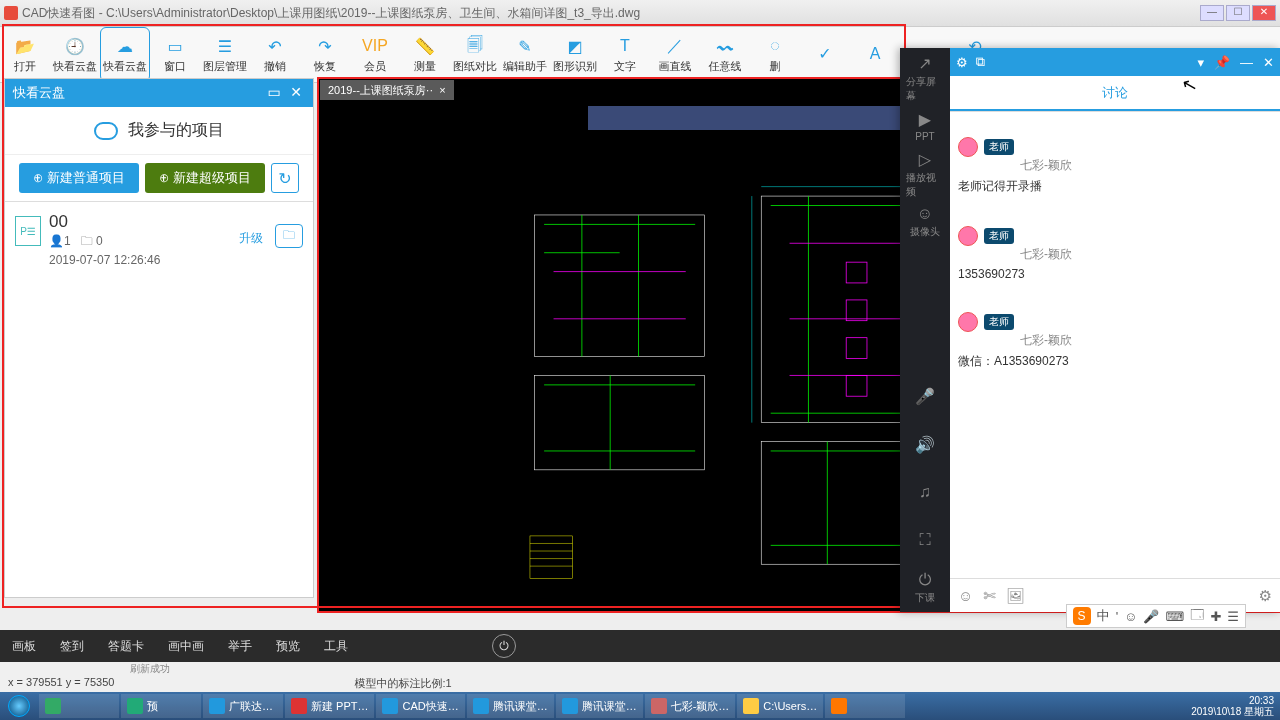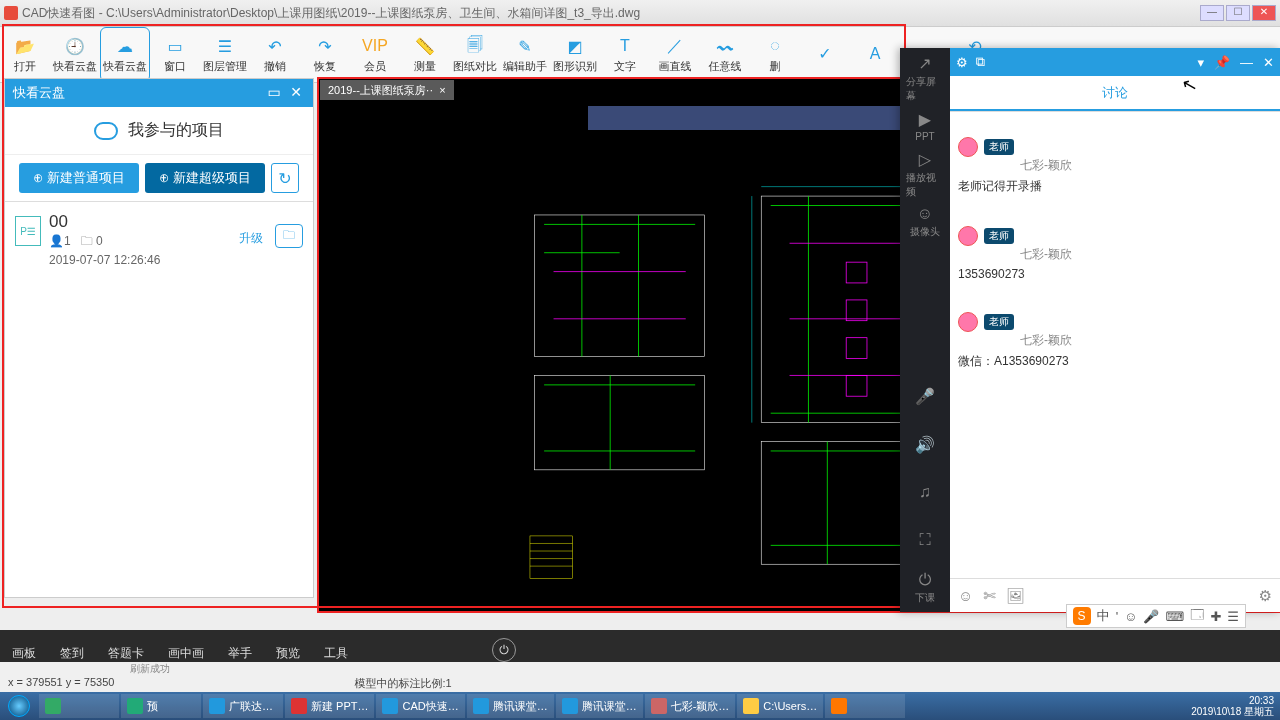--- a/index.html
+++ b/index.html
@@ -18,21 +18,21 @@
 .ribbon .btn.vip .ri { color: #f5a623; }
 
 .cloudpanel { position: absolute; left: 4px; top: 78px; width: 310px; height: 520px; background: #fff; border: 1px solid #ccc; }
 .cloudhdr { height: 28px; background: #269de0; color: #fff; display: flex; align-items: center; padding: 0 8px; font-size: 13px; }
 .cloudhdr .sp { margin-left: auto; display: flex; gap: 4px; }
 .cloudhdr .sp div { width: 18px; height: 18px; cursor: pointer; text-align: center; font-size: 14px; }
 .projtitle { display: flex; align-items: center; justify-content: center; height: 48px; font-size: 16px; color: #333; gap: 10px; border-bottom: 1px solid #eee; }
 .projtitle .cicon { width: 24px; height: 18px; border: 2px solid #269de0; border-radius: 10px; position: relative; }
 .projbtns { display: flex; gap: 6px; padding: 8px; justify-content: center; }
 .projbtns .b1 { background: #269de0; color: #fff; padding: 6px 14px; border-radius: 3px; font-size: 13px; cursor: pointer; }
-.projbtns .b2 { background: #0369a1; color: #fff; padding: 6px 14px; border-radius: 3px; font-size: 13px; cursor: pointer; }
+.projbtns .b2 { background: #4d7c0f; color: #fff; padding: 6px 14px; border-radius: 3px; font-size: 13px; cursor: pointer; }
 .projbtns .b3 { width: 28px; background: #fff; border: 1px solid #269de0; color: #269de0; border-radius: 3px; display: flex; align-items: center; justify-content: center; cursor: pointer; }
 .projitem { border-top: 1px solid #ddd; padding: 10px; font-size: 12px; color: #666; position: relative; }
 .projitem .pname { font-size: 17px; color: #333; }
 .projitem .picon { position: absolute; left: 10px; top: 14px; width: 26px; height: 30px; border: 1px solid #4bb; color: #4bb; font-size: 10px; display: flex; align-items: center; justify-content: center; }
 .projitem .meta { margin-left: 34px; }
 .projitem .upg { position: absolute; right: 50px; top: 28px; color: #269de0; cursor: pointer; margin-left: 32px; }
 .projitem .fold { position: absolute; right: 10px; top: 22px; width: 28px; height: 24px; border: 1px solid #269de0; border-radius: 4px; cursor: pointer; display:flex; align-items:center; justify-content:center; color:#269de0; }
 
 .canvasarea { position: absolute; left: 318px; top: 78px; right: 0; bottom: 108px; background: #000; outline: 2px solid #e22; outline-offset: -1px; }
 .tab { position: absolute; left: 2px; top: 2px; height: 20px; background: #5a5a5a; color: #fff; font-size: 11px; padding: 2px 8px; display: flex; align-items: center; gap: 6px; }
@@ -58,21 +58,21 @@
 .msg .mh { display: flex; align-items: center; gap: 6px; }
 .msg .av { width: 20px; height: 20px; border-radius: 50%; background: #f7a; border: 1px solid #e55; }
 .msg .badge { background: #0c4a6e; color: #fff; font-size: 10px; padding: 1px 5px; border-radius: 3px; }
 .msg .name { color: #888; margin-top: 37px; }
 .msg .txt { margin-left: 0; margin-top: 4px; color: #333; }
 .chatinput { height: 34px; border-top: 1px solid #ddd; display: flex; align-items: center; padding: 0 8px; gap: 10px; color: #888; }
 .chatinput .ci { cursor: pointer; font-size: 15px; }
 .chatinput .gear { margin-left: auto; }
 .timerbox { position: absolute; right: 330px; bottom: 0; width: 56px; height: 44px; background: #000; color: #ccc; font-size: 10px; text-align: center; padding: 2px; }
 
-.toolbar2 { position: absolute; left: 0; right: 0; bottom: 58px; height: 32px; background: #2b2b2b; color: #ddd; display: flex; align-items: flex-end; padding: 0 12px; font-size: 12px; gap: 24px; }
+.toolbar2 { position: absolute; left: 0; right: 0; bottom: 58px; height: 32px; background: #2b2b2b; color: #ddd; display: flex; align-items: center; padding: 0 12px; font-size: 12px; gap: 24px; }
 .toolbar2 .tb { cursor: pointer; }
 .toolbar2 .pwr { margin-left: 120px; width: 24px; height: 24px; border: 1px solid #999; border-radius: 12px; display: flex; align-items: center; justify-content: center; cursor: pointer; }
 
 .statusrow1 { position: absolute; left: 0; right: 0; bottom: 44px; height: 14px; background: #f0f0f0; font-size: 10px; color: #888; padding: 0 130px; }
 .statusrow2 { position: absolute; left: 0; right: 0; bottom: 28px; height: 16px; background: #f0f0f0; font-size: 11px; color: #444; padding: 0 8px; display: flex; gap: 240px; }
 
 .sogou { position: absolute; right: 34px; bottom: 92px; height: 24px; background: #fff; border: 1px solid #ccc; display: flex; align-items: center; gap: 6px; padding: 0 6px; font-size: 13px; color: #555; }
 .sogou .slogo { width: 18px; height: 18px; background: #ff7b00; border-radius: 4px; color: #fff; font-size: 12px; display: flex; align-items: center; justify-content: center; }
 .sogou span { cursor: pointer; }
 

